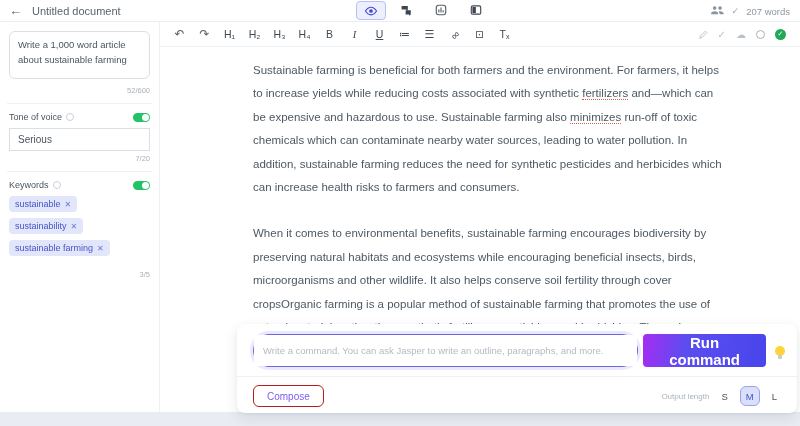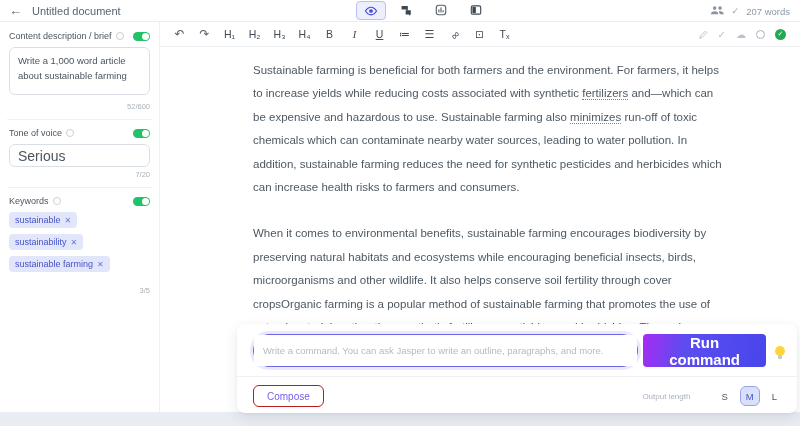--- a/index.html
+++ b/index.html
@@ -26,22 +26,22 @@
   .sb-label { font-size:9px; color:#4a5560; }
   .info-icon { width:8px; height:8px; border:1px solid #c9d0d8; border-radius:50%;
     display:inline-block; margin-left:4px; flex:0 0 auto; }
   .toggle { margin-left:auto; width:17px; height:9px; border-radius:5px; background:#24c268;
     position:relative; cursor:pointer; flex:0 0 auto; }
   .toggle::after { content:''; position:absolute; right:1px; top:1px; width:7px; height:7px;
     border-radius:50%; background:#fff; }
   .sb-textarea { width:100%; height:48px; border:1px solid #dadfe6; border-radius:6px;
     padding:6px 8px; font-size:9.5px; line-height:1.55; color:#4a5560; resize:none; outline:none;
     font-family:"Liberation Sans","DejaVu Sans",sans-serif; }
-  .sb-input { width:100%; height:23px; border:1px solid #dadfe6; border-radius:6px;
-    padding:0 8px; font-size:14px; color:#4a5560; outline:none;
+  .sb-input { width:100%; height:23px; border:1px solid #dadfe6; border-radius:0;
+    padding:0 8px; font-size:10px; color:#4a5560; outline:none;
     font-family:"Liberation Sans","DejaVu Sans",sans-serif; }
   .sb-count { font-size:7.5px; color:#aab2bc; text-align:right; margin-top:3px; }
   .sb-divider { border-top:1px solid #f0f1f4; margin:8px -2px; }
   .tags { display:flex; flex-wrap:wrap; gap:6px; }
   .tag { background:#e2e6fb; color:#4553c9; font-size:9px; padding:3px 6px; border-radius:4px;
     display:inline-flex; align-items:center; gap:4px; cursor:default; }
   .tag .x { color:#6b77d8; font-size:8px; cursor:pointer; }
 
   
   .toolbar { position:absolute; top:22px; left:160px; right:0; height:25px; background:#fff;
@@ -81,21 +81,21 @@
     font-family:"Liberation Sans","DejaVu Sans",sans-serif; }
   .bulb { position:relative; width:10px; height:10px; border-radius:50%; background:#ffd43b;
     margin-left:9px; flex:0 0 auto; }
   .bulb::after { content:''; position:absolute; left:3px; top:9px; width:4px; height:4px;
     background:#c9cdd3; border-radius:1px; }
   .cmd-divider { border-top:1px solid #eef0f3; }
   .cmd-bottom { display:flex; align-items:center; padding:8px 14px 0 16px; }
   .compose-btn { height:22px; padding:0 13px; background:#fff; border:1px solid #b91c1c;
     border-radius:6px; color:#7a5cf0; font-size:10px; cursor:pointer;
     font-family:"Liberation Sans","DejaVu Sans",sans-serif; }
-  .out-group { margin-left:auto; display:flex; align-items:center; gap:25px; }
+  .out-group { margin-left:auto; display:flex; align-items:center; gap:6px; }
   .out-label { font-size:8px; color:#aab2bc; }
   .size-btn { min-width:17px; height:20px; padding:0 5px; display:flex; align-items:center;
     justify-content:center; font-size:9.5px; color:#4a5560; border-radius:6px;
     border:1px solid transparent; cursor:pointer; }
   .size-btn.selected { background:#dbe0fa; border-color:#98a2ec; color:#4454c8; }
 
   
   .footer-strip { position:absolute; left:0; bottom:0; width:800px; height:14px; background:#e9ecf2; }
 </style>
 </head>
@@ -149,25 +149,20 @@
           <path d="M11.5 8.2c.6-.2 1.2-.3 1.9-.3 2.9 0 5 1.5 5 4.1h-5z" fill="#8a949e"></path>
         </svg>
     </span>
     <span class="hdr-check" data-name="saved-check-icon">✓</span>
     <span class="word-count" data-name="word-count">207 words</span>
   </div>
 </div>
 
 <div class="sidebar" data-name="compose-sidebar">
 
-  <div class="sb-label-row" data-name="brief-section-header">
-    <span class="sb-label" data-name="brief-label">Content description / brief</span>
-    <span class="info-icon" data-name="info-icon"></span>
-    <span class="toggle" data-name="brief-toggle"></span>
-  </div>
   <textarea class="sb-textarea" data-name="brief-textarea" style="">Write a 1,000 word article about sustainable farming</textarea>
   <div class="sb-count" data-name="brief-char-count">52/600</div>
 
   <div class="sb-divider" data-name="sidebar-divider"></div>
 
   <div class="sb-label-row" data-name="tone-section-header">
     <span class="sb-label" data-name="tone-label">Tone of voice</span>
     <span class="info-icon" data-name="info-icon"></span>
     <span class="toggle" data-name="tone-toggle"></span>
   </div>

